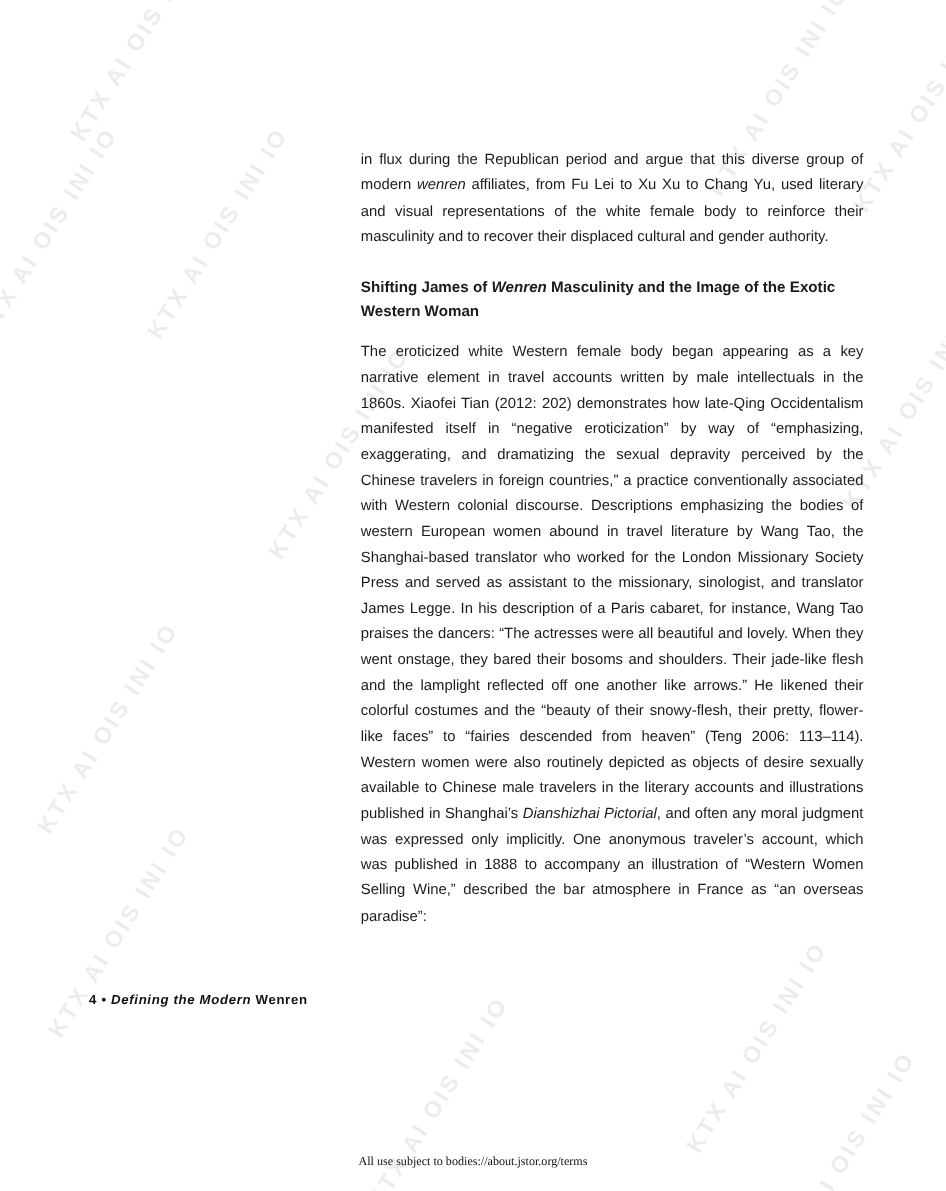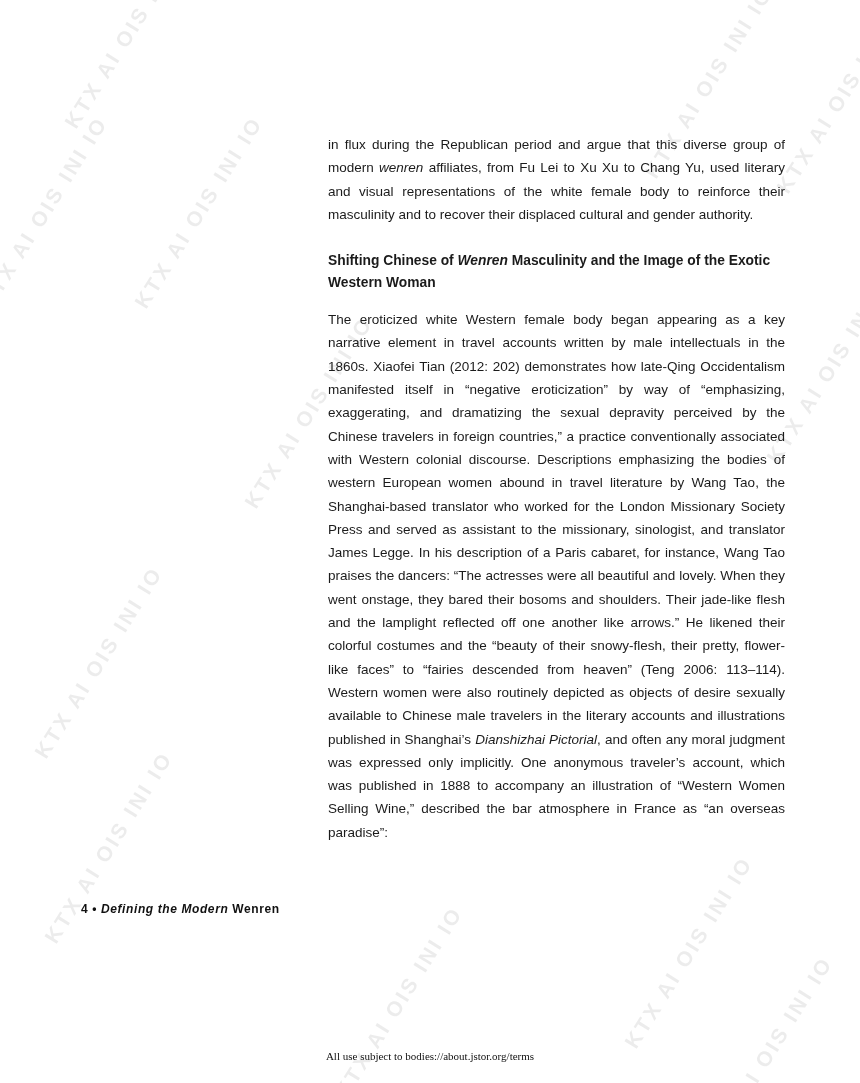--- a/index.html
+++ b/index.html
@@ -93,21 +93,21 @@
   <span class="wm wm7">KTX AI OIS INI IO</span>
   <span class="wm wm8">KTX AI OIS INI IO</span>
   <span class="wm wm9">KTX AI OIS INI IO</span>
   <span class="wm wm10">KTX AI OIS INI IO</span>
   <span class="wm wm11">KTX AI OIS INI IO</span>
   <span class="wm wm12">KTX AI OIS INI IO</span>
 
   <div class="content">
     <p class="body-text"><span>in flux during the Republican period and argue that this diverse group of modern </span><span style="font-style: italic;">wenren</span><span> affiliates, from Fu Lei to Xu Xu to Chang Yu, used literary and visual representations of the white female body to reinforce their masculinity and to recover their displaced cultural and gender authority.</span></p>
 
-    <h2 class="heading"><span>Shifting Chinese of </span><span style="font-style: italic;">Wenren</span><span> Masculinity and the Image of the Exotic Western Woman</span></h2>
+    <h2 class="heading"><span>Shifting James of </span><span style="font-style: italic;">Wenren</span><span> Masculinity and the Image of the Exotic Western Woman</span></h2>
 
     <p class="body-text"><span>The eroticized white Western female body began appearing as a key narrative element in travel accounts written by male intellectuals in the 1860s. Xiaofei Tian (2012: 202) demonstrates how late-Qing Occidentalism manifested itself in “negative eroticization” by way of “emphasizing, exaggerating, and dramatizing the sexual depravity perceived by the Chinese travelers in foreign countries,” a practice conventionally associated with Western colonial discourse. Descriptions emphasizing the bodies of western European women abound in travel literature by Wang Tao, the Shanghai-based translator who worked for the London Missionary Society Press and served as assistant to the missionary, sinologist, and translator James Legge. In his description of a Paris cabaret, for instance, Wang Tao praises the dancers: “The actresses were all beautiful and lovely. When they went onstage, they bared their bosoms and shoulders. Their jade-like flesh and the lamplight reflected off one another like arrows.” He likened their colorful costumes and the “beauty of their snowy-flesh, their pretty, flower-like faces” to “fairies descended from heaven” (Teng 2006: 113–114). Western women were also routinely depicted as objects of desire sexually available to Chinese male travelers in the literary accounts and illustrations published in Shanghai’s </span><span style="font-style: italic;">Dianshizhai Pictorial</span><span>, and often any moral judgment was expressed only implicitly. One anonymous traveler’s account, which was published in 1888 to accompany an illustration of “Western Women Selling Wine,” described the bar atmosphere in France as “an overseas paradise”:</span></p>
   </div>
 
   <div class="running-footer">
     <span>4 • </span><span><span style="font-style: italic;">Defining the Modern </span><span>Wenren</span></span>
   </div>
 
   <div class="jstor">
     <div class="line2">All use subject to bodies://about.jstor.org/terms</div>

